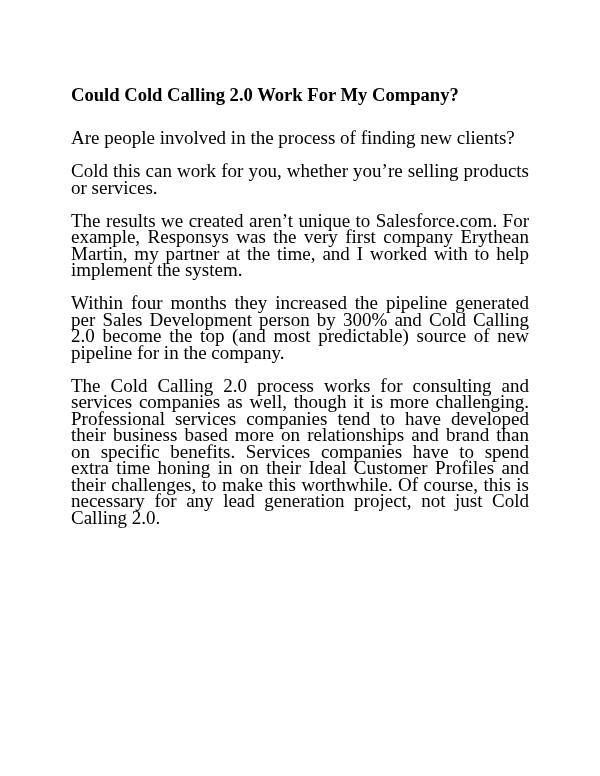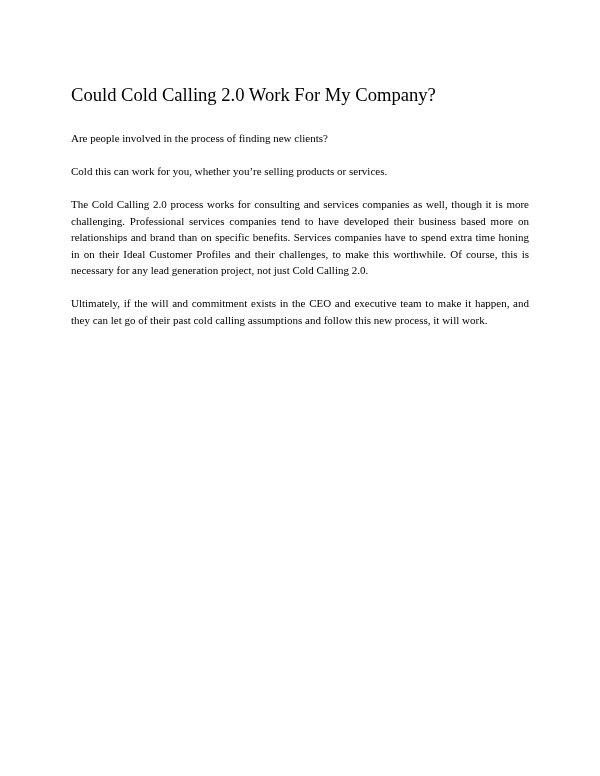--- a/index.html
+++ b/index.html
@@ -16,35 +16,36 @@
       color: #000000;
     }
     .page {
       position: absolute;
       left: 71px;
       top: 84px;
       width: 458px;
     }
     .title {
       font-family: "Liberation Serif", serif;
-      font-weight: normal;
+      font-weight: bold;
       font-size: 18.6px;
       line-height: 22px;
       margin: 0 0 24px 0;
       white-space: nowrap;
     }
     .para {
-      font-size: 11px;
+      font-size: 19px;
       line-height: 16.5px;
       margin: 0 0 16.5px 0;
       text-align: justify;
     }
   </style>
 </head>
 <body>
 
 <div class="page">
   <h1 class="title">Could Cold Calling 2.0 Work For My Company?</h1>
   <p class="para">Are people involved in the process of finding new clients?</p>
   <p class="para">Cold this can work for you, whether you’re selling products or services.</p>
+  <p class="para">The results we created aren’t unique to Salesforce.com. For example, Responsys was the very first company Erythean Martin, my partner at the time, and I worked with to help implement the system.</p>
+  <p class="para">Within four months they increased the pipeline generated per Sales Development person by 300% and Cold Calling 2.0 become the top (and most predictable) source of new pipeline for in the company.</p>
   <p class="para">The Cold Calling 2.0 process works for consulting and services companies as well, though it is more challenging. Professional services companies tend to have developed their business based more on relationships and brand than on specific benefits. Services companies have to spend extra time honing in on their Ideal Customer Profiles and their challenges, to make this worthwhile. Of course, this is necessary for any lead generation project, not just Cold Calling 2.0.</p>
-  <p class="para">Ultimately, if the will and commitment exists in the CEO and executive team to make it happen, and they can let go of their past cold calling assumptions and follow this new process, it will work.</p>
 </div>
 
 </body></html>

